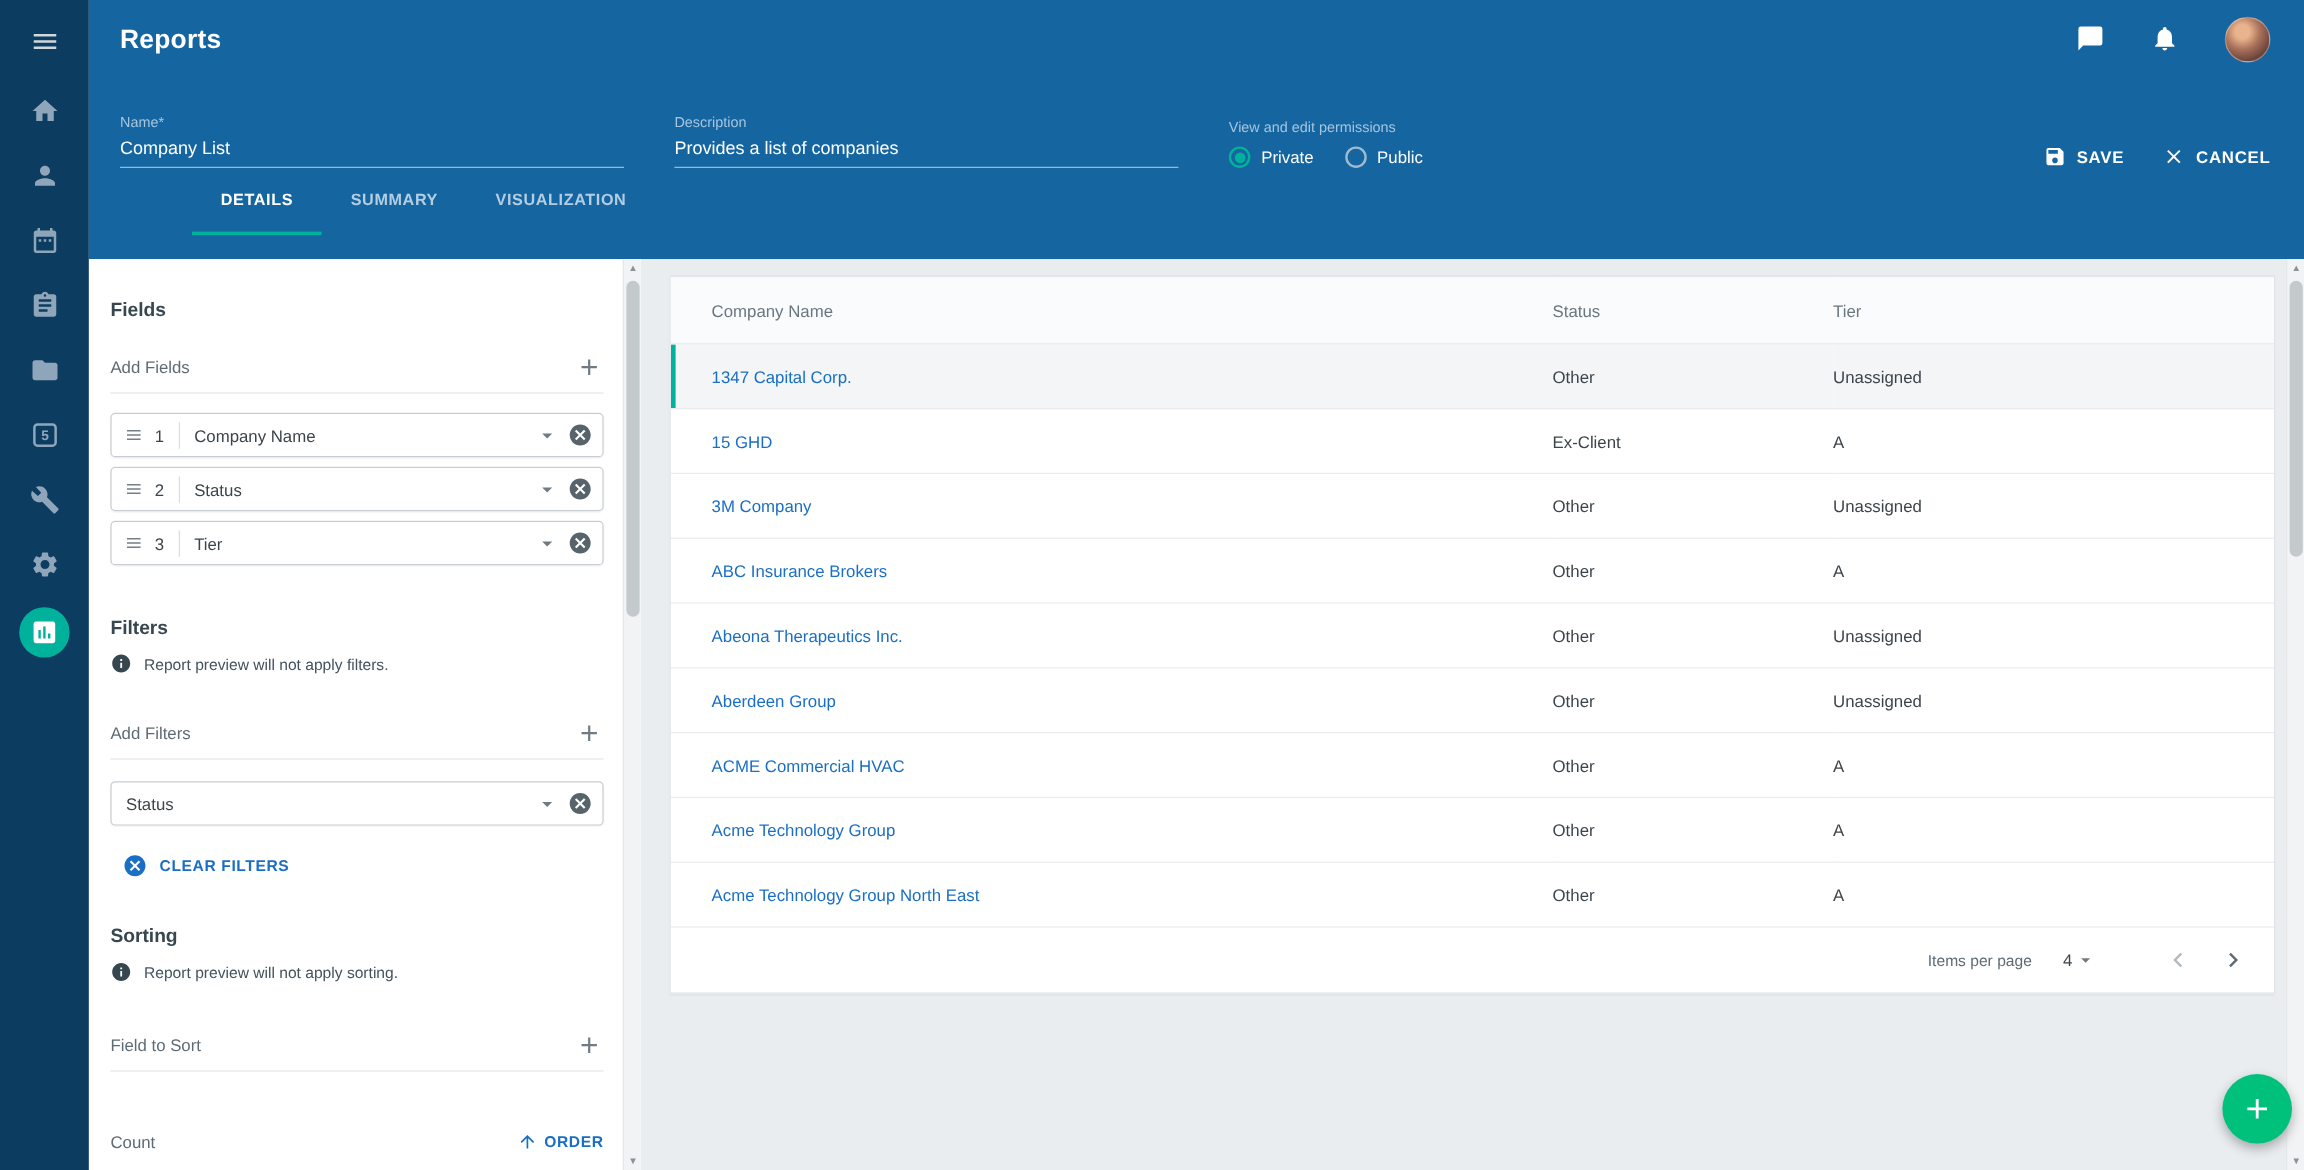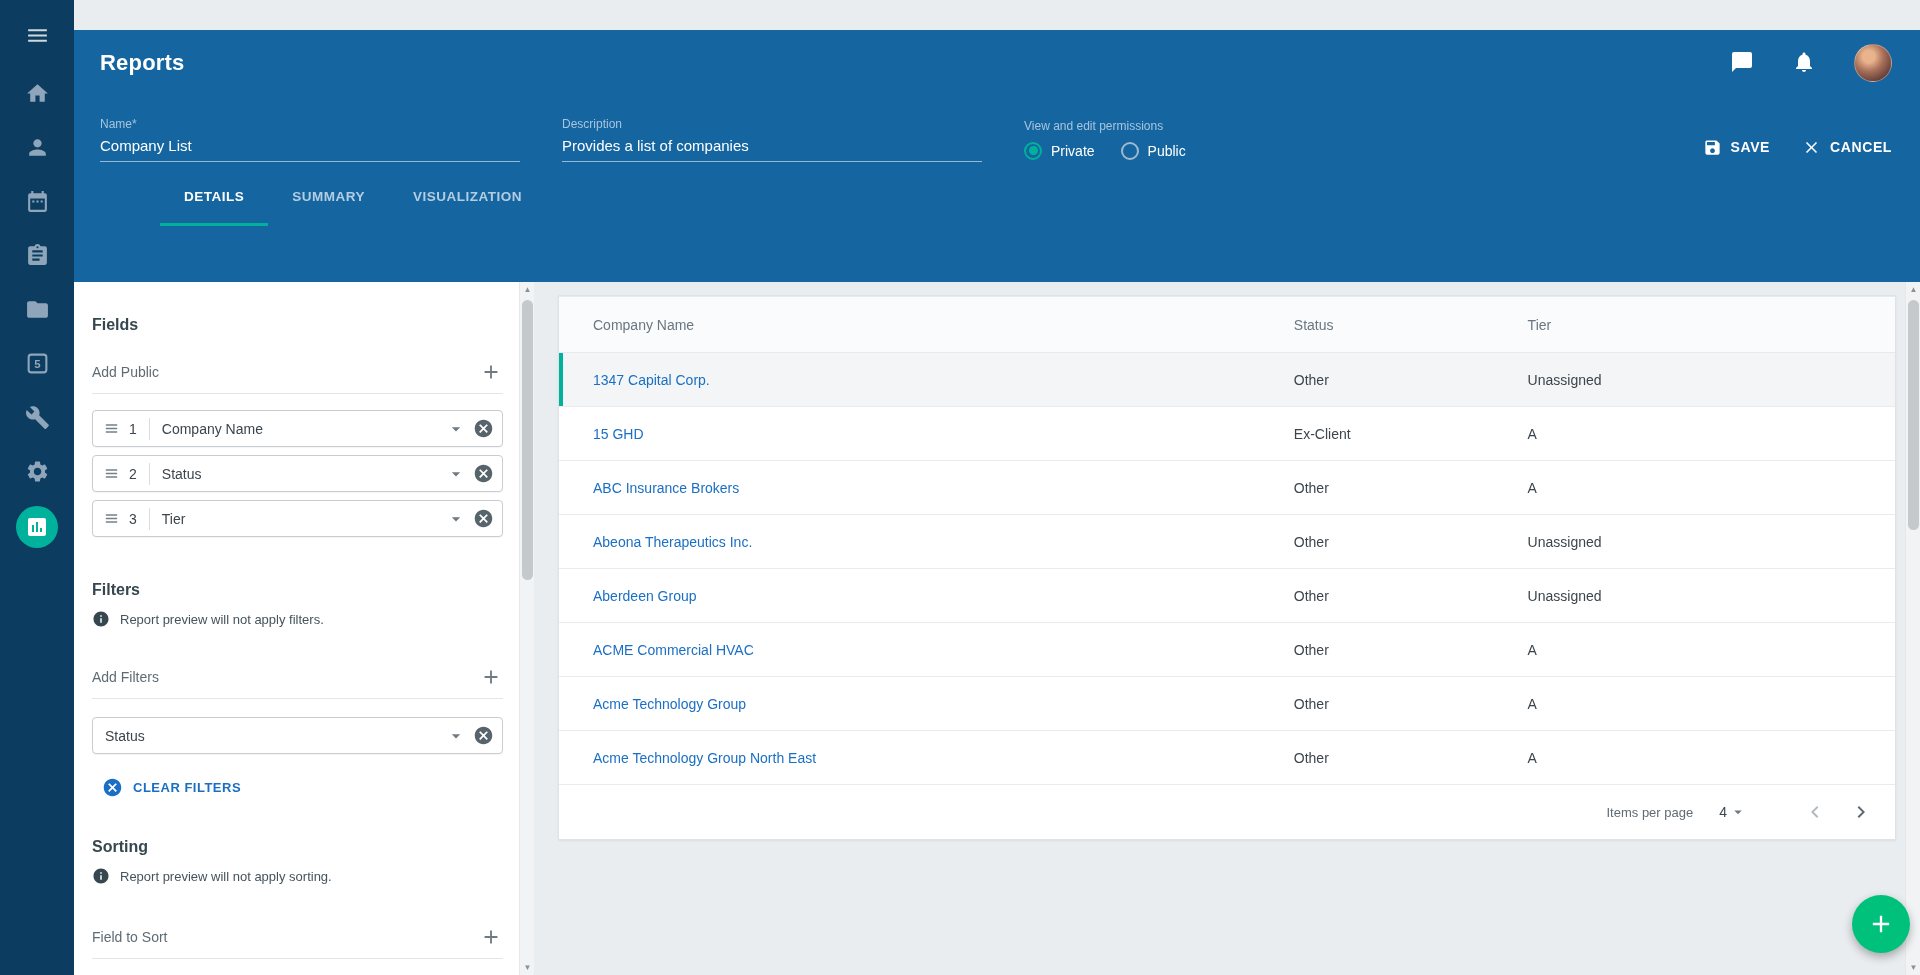--- a/index.html
+++ b/index.html
@@ -24,33 +24,33 @@
   .navrail .active-bubble {
     width: 42px; height: 42px; border-radius: 50%;
     background: var(--accent-teal, #00b29b);
     display: flex; align-items: center; justify-content: center;
   }
   .navrail .active-bubble svg { fill: #ffffff; width: 24px; height: 24px; }
 
   
   .main { flex: 1; display: flex; flex-direction: column; min-width: 0; }
 
-  .bluehead { background: var(--header-blue, #1565a0); color: #fff; height: 252px; flex-shrink: 0; margin-top: 30px; }
+  .bluehead { background: var(--header-blue, #1565a0); color: #fff; height: 216px; flex-shrink: 0; }
   .topbar { height: 66px; display: flex; align-items: center; padding: 0 28px 0 26px; }
   .topbar .title { font-size: 22px; font-weight: bold; letter-spacing: .2px; }
   .topbar .right { margin-left: auto; display: flex; align-items: center; gap: 36px; }
   .topbar .iconbtn { width: 26px; height: 26px; cursor: pointer; }
   .topbar .iconbtn svg { width: 24px; height: 24px; fill: #ffffff; }
   .avatar {
     width: 38px; height: 38px; border-radius: 50%; cursor: pointer;
     background: radial-gradient(circle at 38% 32%, #e9b48d 0 18%, #a8705a 45%, #5d3a36 80%);
     border: 1px solid rgba(255,255,255,.35);
   }
 
-  .formrow { display: flex; align-items: center; padding: 12px 28px 0 26px; height: 74px; }
+  .formrow { display: flex; align-items: flex-end; padding: 12px 28px 0 26px; height: 74px; }
   .ufield { margin-right: 42px; }
   .ufield .flabel { font-size: 12px; color: #a6c5de; margin-bottom: 6px; }
   .ufield .fvalue {
     font-size: 15px; color: #ffffff; padding-bottom: 7px;
     border-bottom: 1px solid rgba(255,255,255,.55); cursor: text;
   }
   .ufield.name .fvalue { width: 420px; }
   .ufield.desc .fvalue { width: 420px; }
   .perm .flabel { font-size: 12px; color: #a6c5de; margin-bottom: 9px; }
   .radios { display: flex; gap: 26px; }
@@ -291,21 +291,21 @@
       </div>
     </div>
 
     <div class="content">
 
       <div class="panel">
         <div class="panel-inner">
           <div class="section-title" id="fields-title">Fields</div>
 
           <div class="add-row">
-            <span>Add Public</span>
+            <span>Add Fields</span>
             <span class="plus-btn">
                 <svg viewBox="0 0 24 24">
                   <path d="M19 13h-6v6h-2v-6H5v-2h6V5h2v6h6v2z"></path>
                 </svg>
               </span>
           </div>
 
           <div class="pill-list">
             <div class="pill">
               <span class="drag">
@@ -461,20 +461,25 @@
             <tbody>
               <tr class="row-selected">
                 <td><a class="company-link">1347 Capital Corp.</a></td>
                 <td>Other</td>
                 <td>Unassigned</td>
               </tr>
               <tr>
                 <td><a class="company-link">15 GHD</a></td>
                 <td>Ex-Client</td>
                 <td>A</td>
+              </tr>
+              <tr>
+                <td><a class="company-link">3M Company</a></td>
+                <td>Other</td>
+                <td>Unassigned</td>
               </tr>
               <tr>
                 <td><a class="company-link">ABC Insurance Brokers</a></td>
                 <td>Other</td>
                 <td>A</td>
               </tr>
               <tr>
                 <td><a class="company-link">Abeona Therapeutics Inc.</a></td>
                 <td>Other</td>
                 <td>Unassigned</td>

